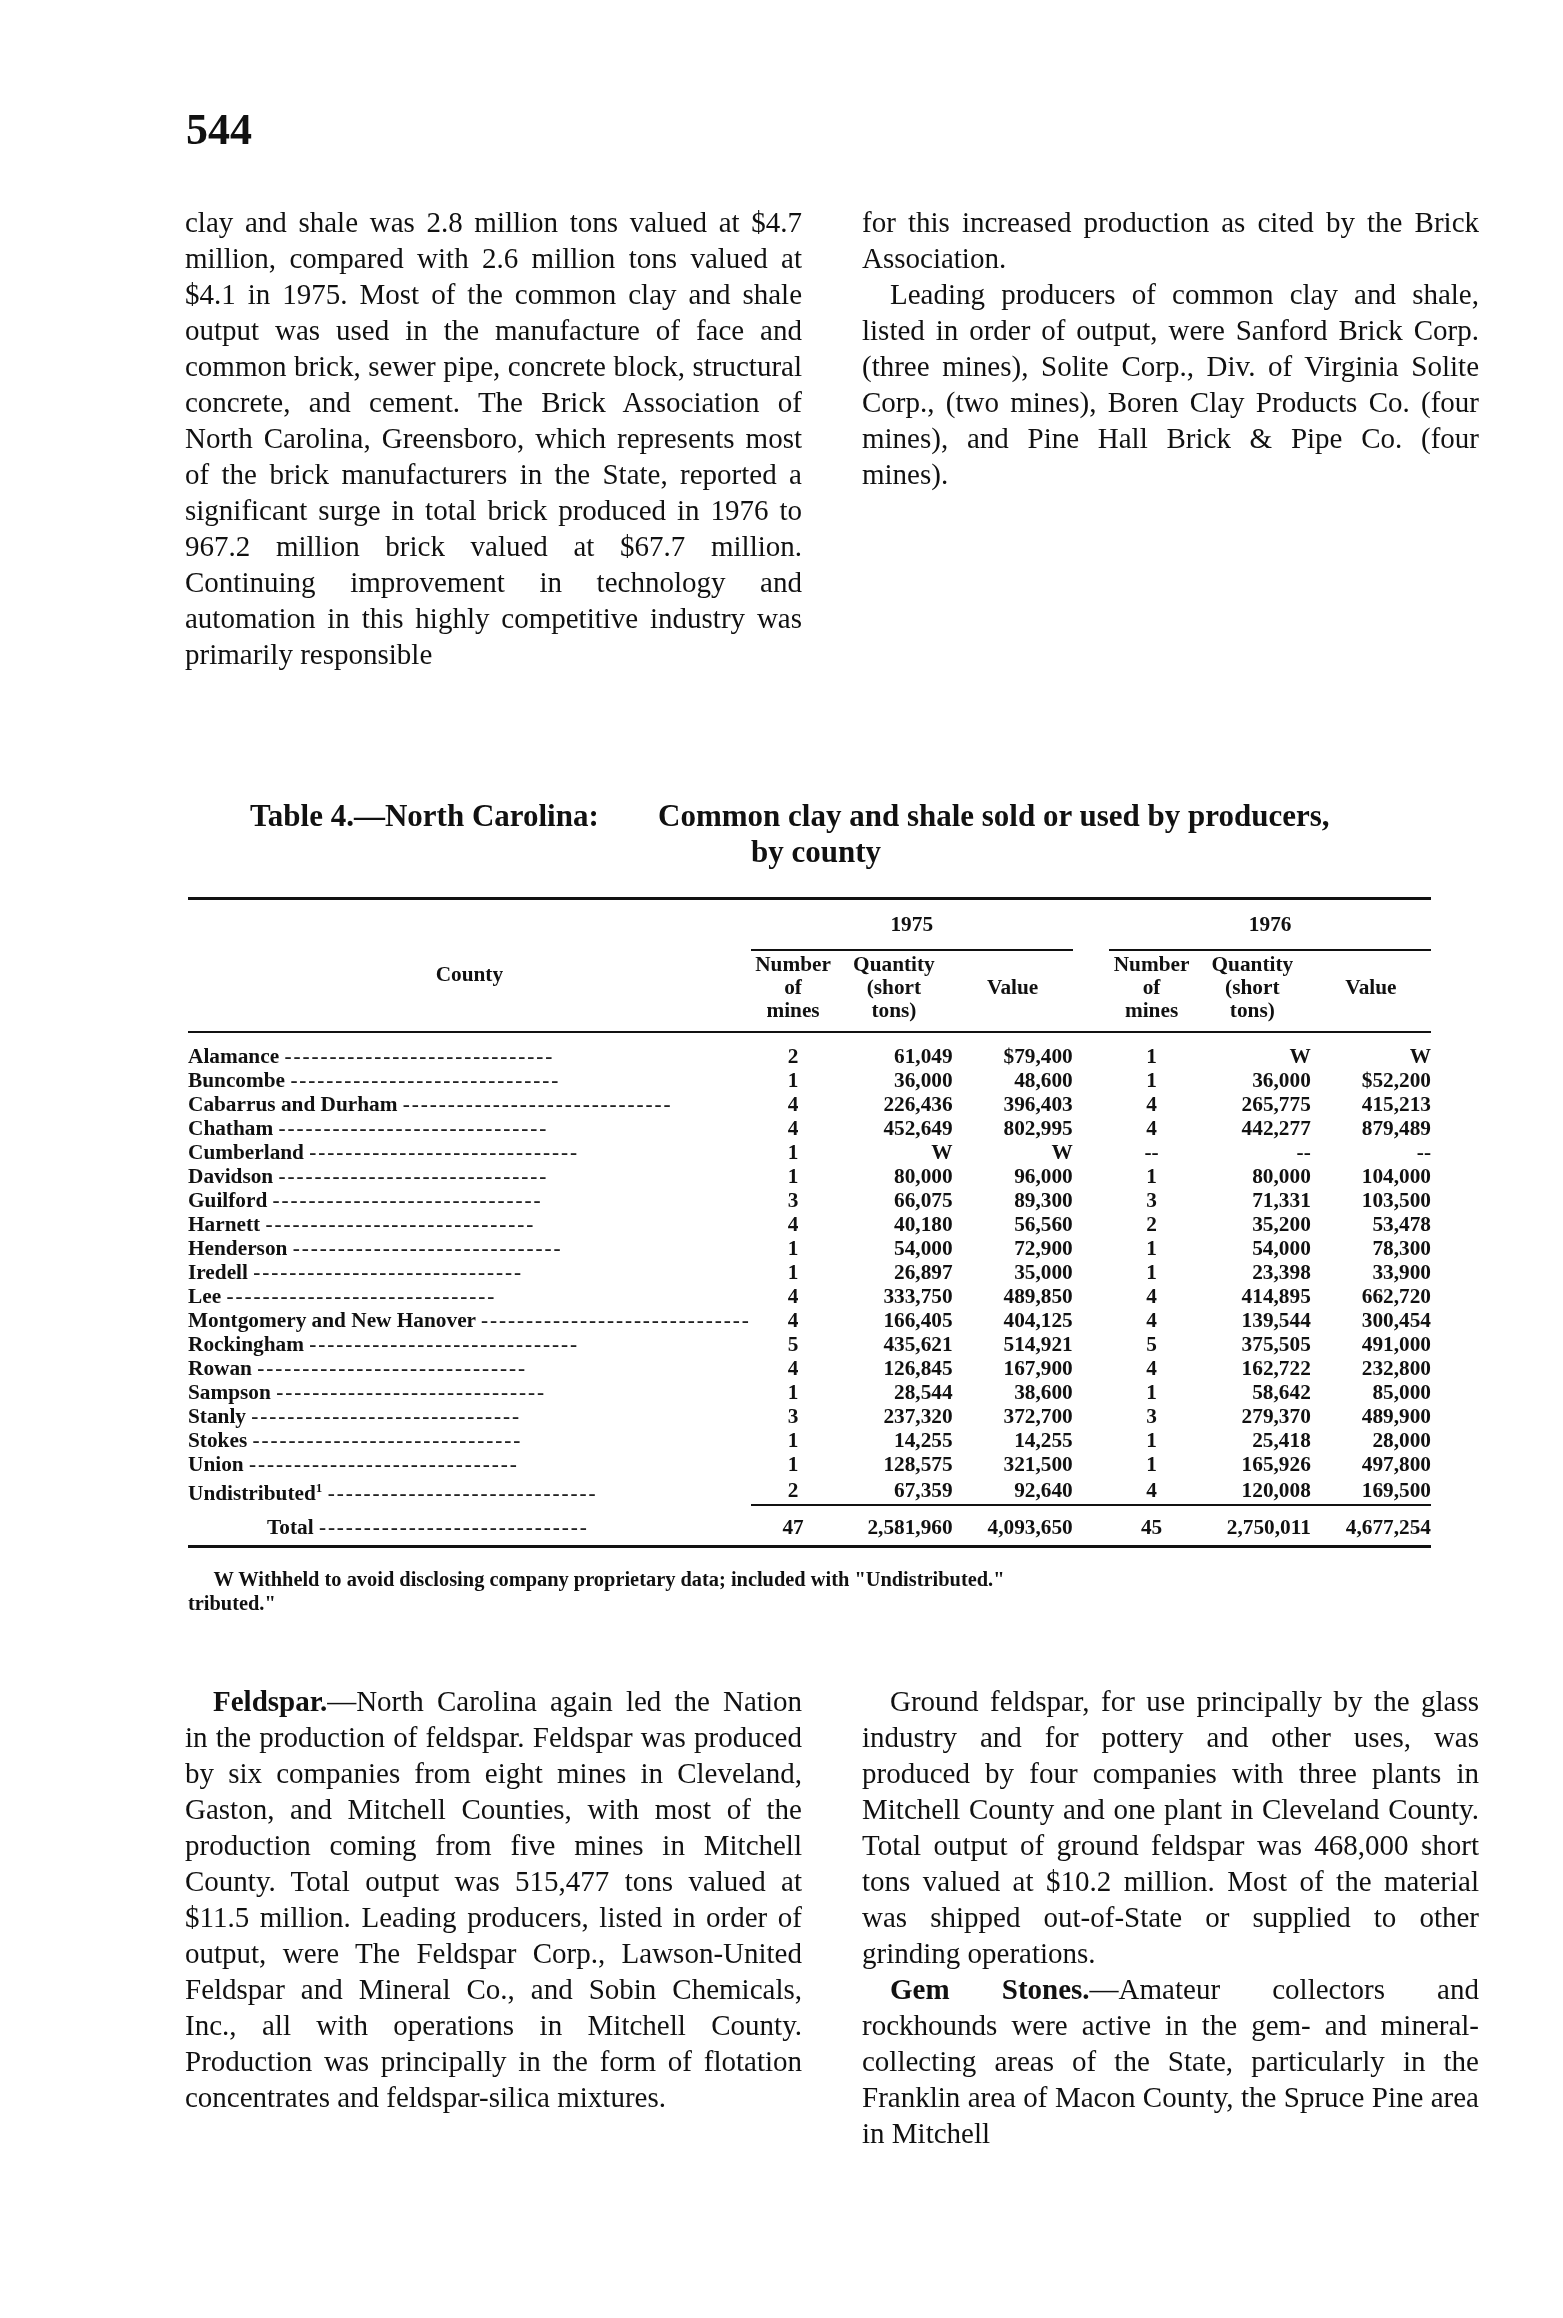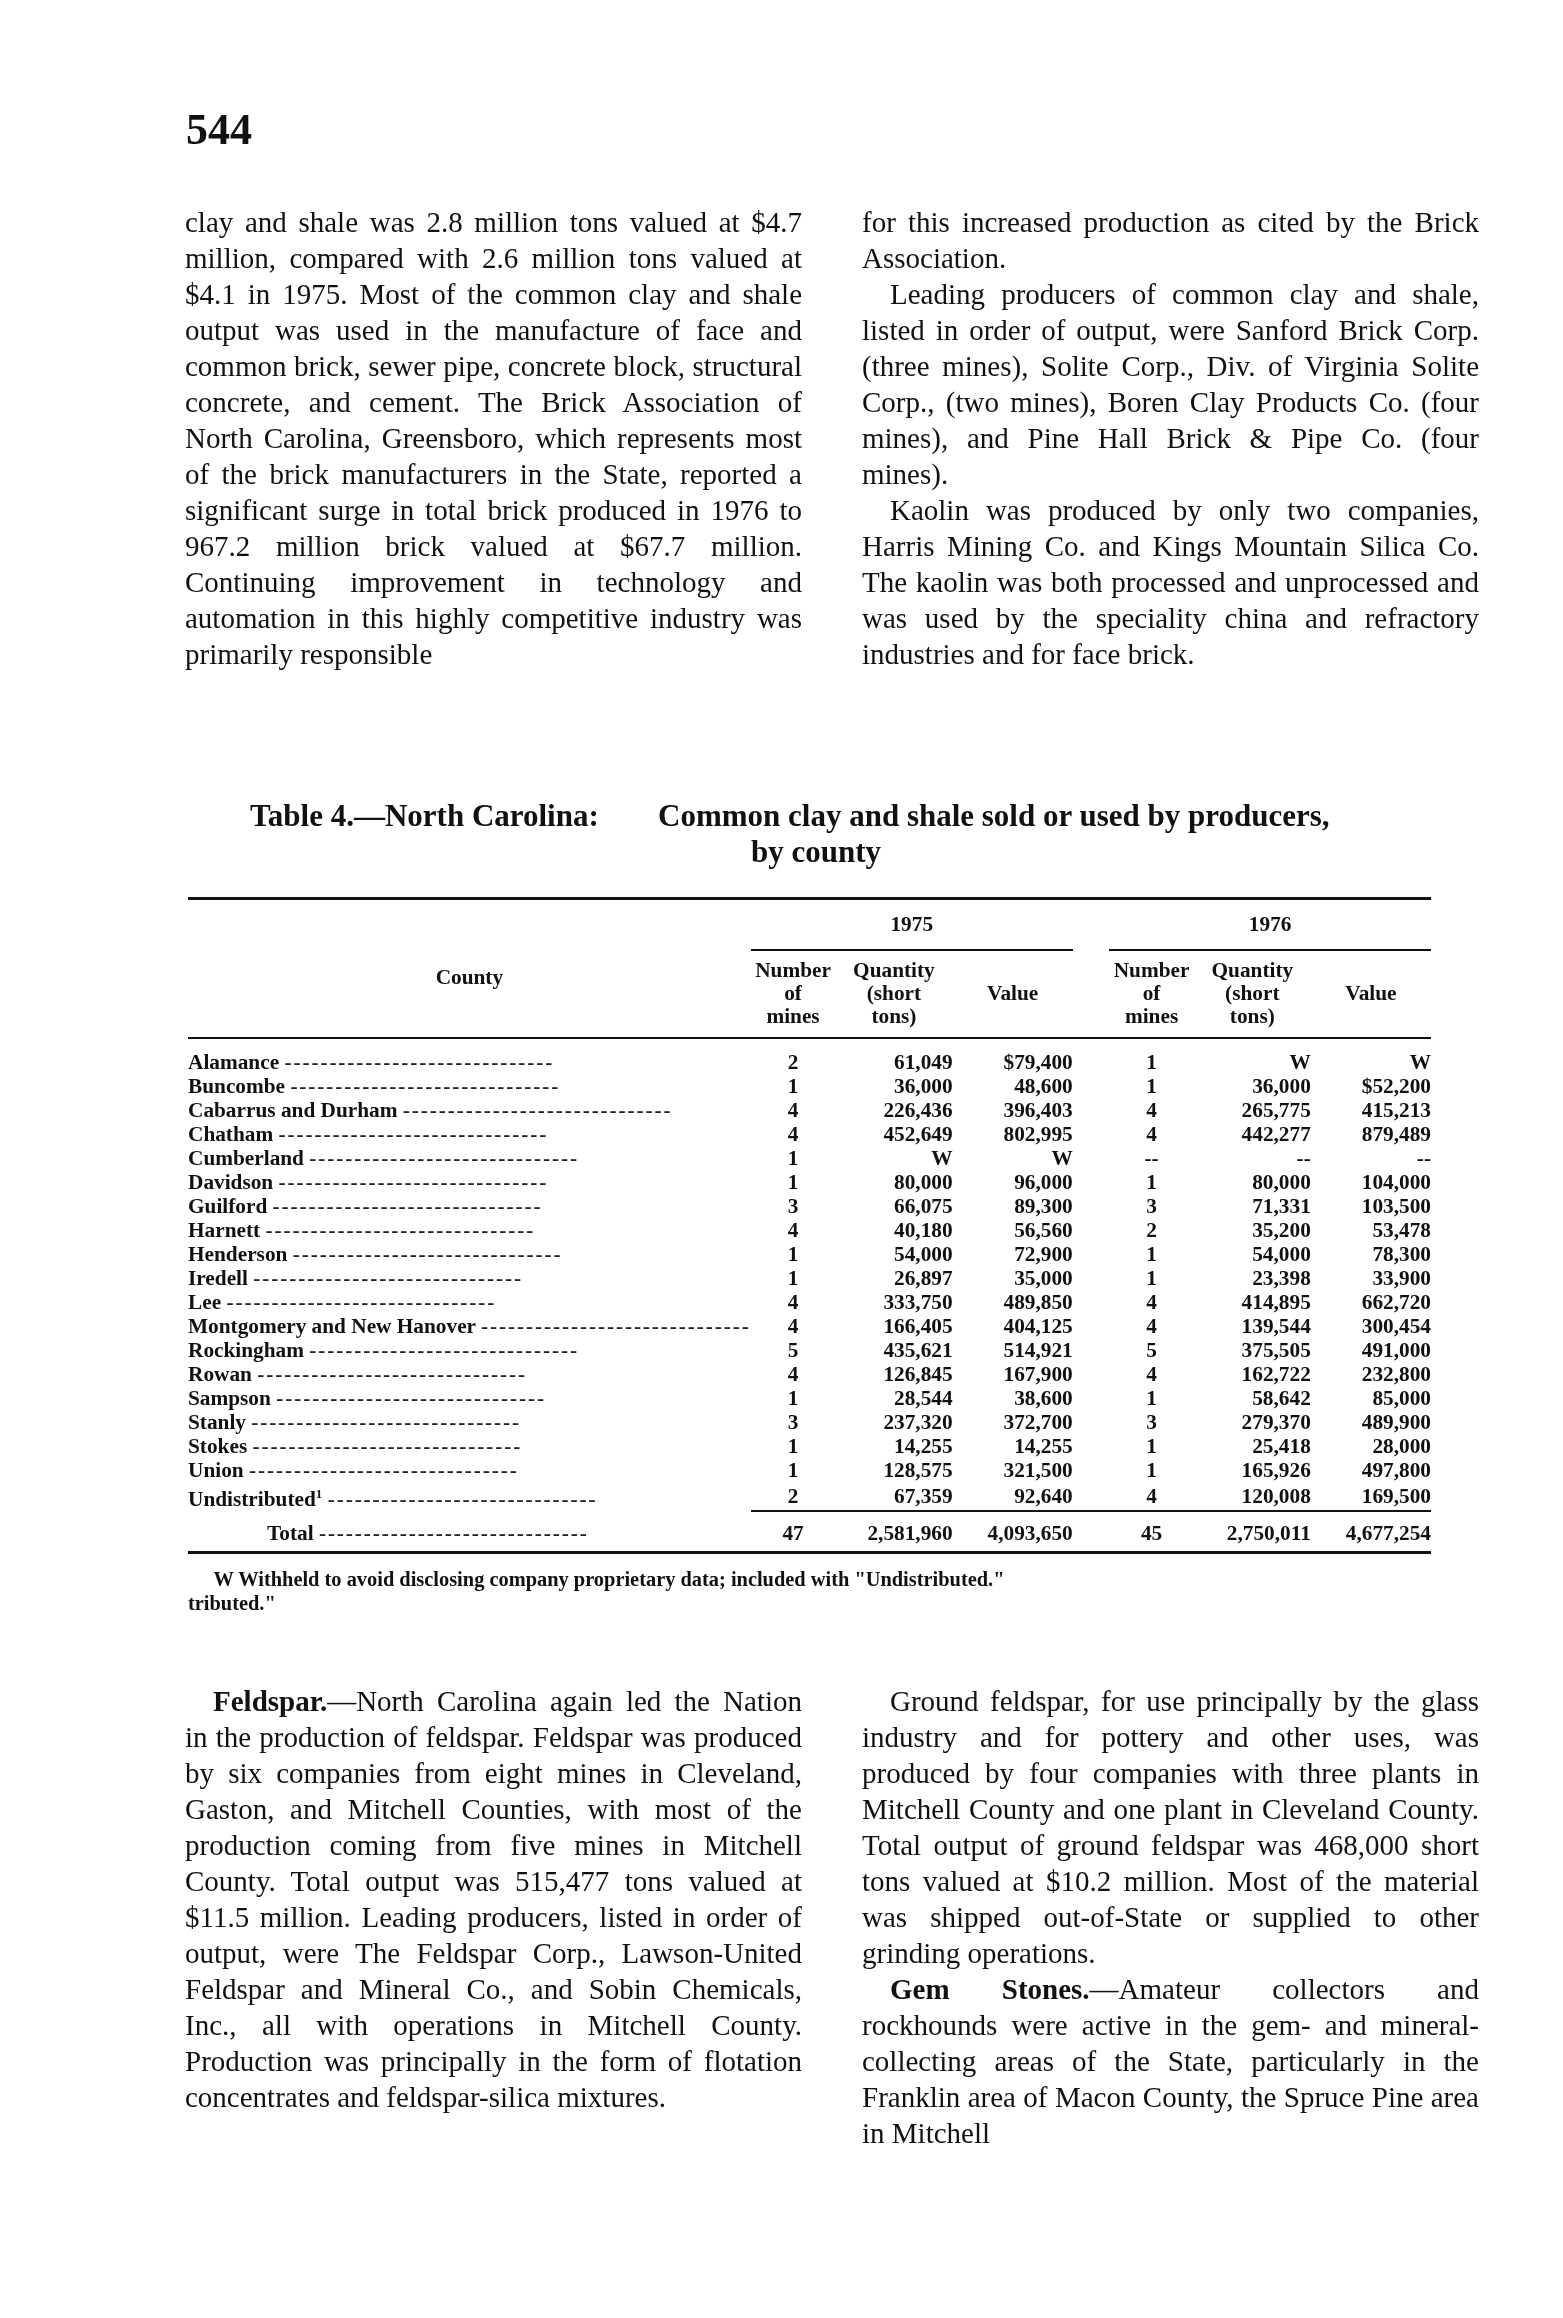--- a/index.html
+++ b/index.html
@@ -29,21 +29,21 @@
   .rule-thick { border-top: 3.2px solid #111; }
   .rule-thin { border-top: 2.3px solid #111; }
   table { border-collapse: collapse; width: 100%; font-family: "Liberation Serif", serif; }
   th { font-weight: bold; font-size: 21.3px; line-height: 23px; vertical-align: middle; padding: 0; }
   td { padding: 0; line-height: 24px; font-weight: bold; font-size: 21.3px; }
   td.num { text-align: right; }
   td.county { white-space: nowrap; overflow: hidden; }
   td.county .leader { letter-spacing: 1.9px; color: #222; }
   .year-row th { height: 49px; }
   .year-hdr { text-align: center; }
-  .sub-hdr th { padding-top: 8px; padding-bottom: 9.3px; }
+  .sub-hdr th { padding-top: 2px; padding-bottom: 9.3px; }
   .yr-span { border-bottom: 2.8px solid #111; }
   tr.total td { padding-top: 4.6px; }
   .total-rule td.r { border-top: 2.8px solid #111; }
   .c-county { width: 473px; }
   .c-m { width: 88px; }
   .c-q { width: 130px; }
   .c-v { width: 134px; }
   .gap { width: 51px; }
   sup { font-size: 13px; }
 
@@ -61,21 +61,20 @@
     <div class="page-num">544</div>
   </div>
 
   <div class="cols top">
     <div class="col">
       <p>clay and shale was 2.8 million tons valued at $4.7 million, compared with 2.6 million tons valued at $4.1 in 1975. Most of the common clay and shale output was used in the manufacture of face and common brick, sewer pipe, concrete block, structural concrete, and cement. The Brick Association of North Carolina, Greensboro, which represents most of the brick manufacturers in the State, reported a significant surge in total brick produced in 1976 to 967.2 million brick valued at $67.7 million. Continuing improvement in technology and automation in this highly competitive industry was primarily responsible</p>
     </div>
     <div class="col">
       <p>for this increased production as cited by the Brick Association.</p>
       <p class="indent">Leading producers of common clay and shale, listed in order of output, were Sanford Brick Corp. (three mines), Solite Corp., Div. of Virginia Solite Corp., (two mines), Boren Clay Products Co. (four mines), and Pine Hall Brick &amp; Pipe Co. (four mines).</p>
-      <p class="indent">Kaolin was produced by only two companies, Harris Mining Co. and Kings Mountain Silica Co. The kaolin was both processed and unprocessed and was used by the speciality china and refractory industries and for face brick.</p>
     </div>
   </div>
 
   <div class="table-title">
     <span class="lbl">Table 4.—North Carolina:</span><span>Common clay and shale sold or used by producers,</span>
     <span class="sub">by county</span>
   </div>
 
   <div class="tbl">
     <div class="rule-thick"></div>

